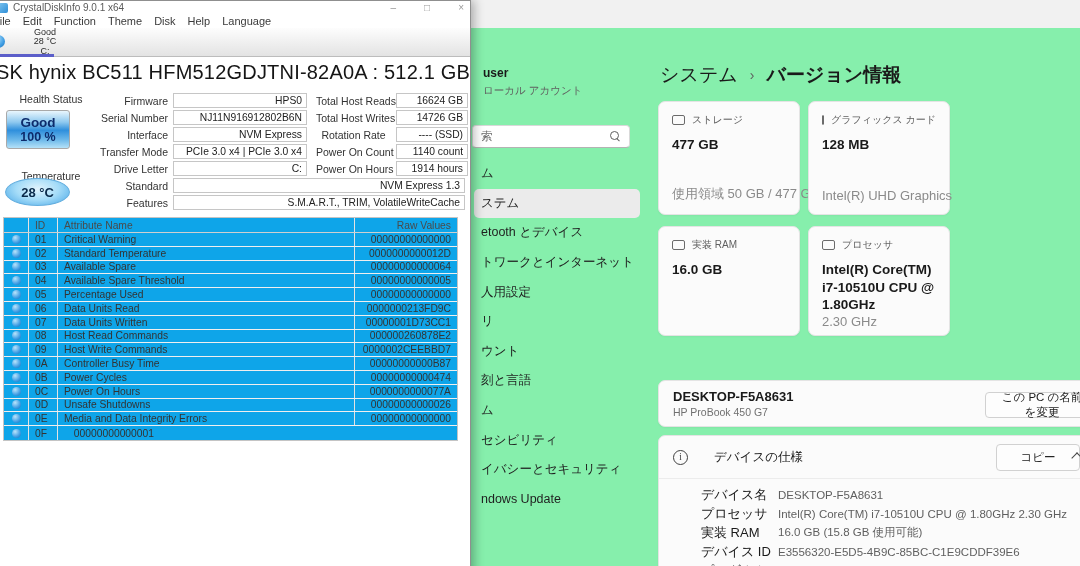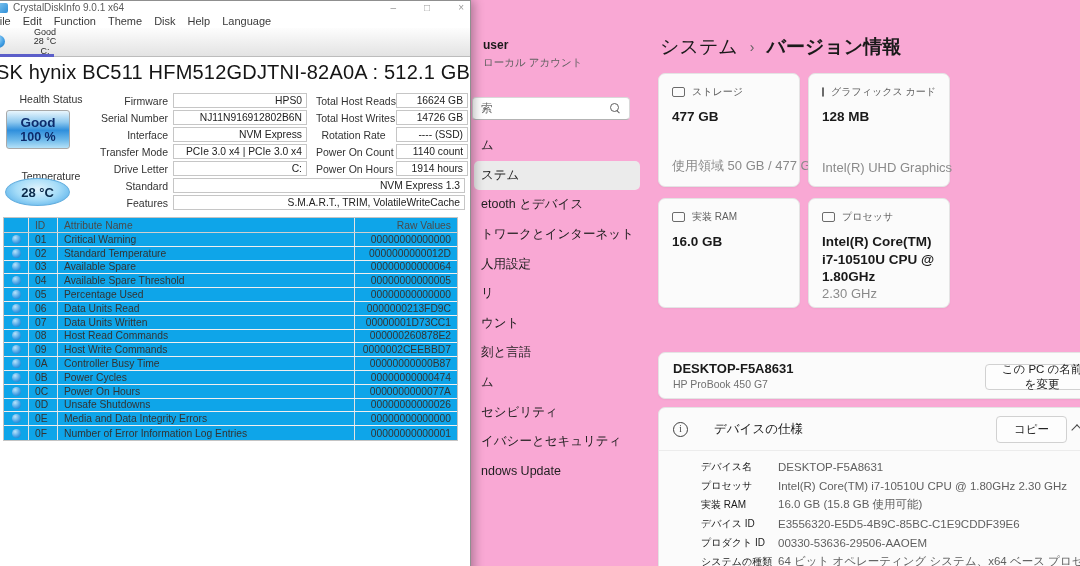--- a/index.html
+++ b/index.html
@@ -1,20 +1,20 @@
 <!DOCTYPE html>
 <html><head>
 <meta charset="utf-8">
 <style>
   * { margin:0; padding:0; box-sizing:border-box; }
   html,body { width:1080px; height:566px; overflow:hidden; }
   body { position:relative; background:#f1f1f1; font-family:"Liberation Sans","DejaVu Sans",sans-serif; color:#1a1a1a; }
 
   
-  .settings { position:absolute; inset:0; background:#f9a8d4; }
+  .settings { position:absolute; inset:0; background:#86efac;margin-top:28px; }
   .acct-name { position:absolute; left:483px; top:38px; font-size:12px; font-weight:bold; }
   .acct-type { position:absolute; left:483px; top:56px; font-size:10.5px; color:#5f5f5f; }
 
   .searchbox { position:absolute; left:472px; top:97px; width:158px; height:23px; background:#ffffff;
     border:1px solid #d9d9d9; border-bottom:1px solid #b3b3b3; border-radius:4px;
     display:flex; align-items:center; padding:0 8px; }
   .search-frag { font-size:11.5px; color:#6b6b6b; }
   .search-icon { margin-left:auto; position:relative; width:11px; height:11px; }
   .search-icon::before { content:""; position:absolute; left:0; top:0; width:7px; height:7px;
     border:1.2px solid #5f5f5f; border-radius:50%; }
@@ -53,26 +53,26 @@
 
   .spec-card { position:absolute; left:658px; top:407px; width:442px; height:200px;
     background:#fbfbfb; border:1px solid #e4e4e4; border-radius:7px 7px 0 0;
     box-shadow:0 1px 2px rgba(0,0,0,.04); }
   .spec-head { position:relative; height:43px; display:flex; align-items:center; padding:0 14px;
     border-bottom:1px solid #ececec; }
   .info-icon { width:15px; height:15px; border:1.1px solid #3f3f3f; border-radius:50%;
     display:flex; align-items:center; justify-content:center; font-size:9.5px; color:#3f3f3f;
     font-family:"Liberation Serif",serif; flex:none; }
   .spec-title { font-size:12.5px; margin-left:26px; }
-  .copy-btn { left:337px; top:8px; width:71px; height:27px; }
+  .copy-btn { left:337px; top:8px; width:84px; height:27px; }
   .chevron-up-icon { position:absolute; left:414px; top:18px; width:8px; height:8px;
     border-left:1.4px solid #454545; border-top:1.4px solid #454545; transform:rotate(45deg); }
   .spec-rows { padding:6px 0 0 42px; }
   .spec-row { height:19px; display:flex; align-items:center; }
-  .spec-label { width:77px; flex:none; font-size:10px; color:#1a1a1a; white-space:nowrap; }
+  .spec-label { width:77px; flex:none; font-size:13px; color:#1a1a1a; white-space:nowrap; }
   .spec-value { font-size:11.5px; color:#5f5f5f; white-space:nowrap; }
 
   
   .cdi { position:absolute; left:-5px; top:0; width:476px; height:580px; background:#ffffff;
     border:1px solid #8f8f8f; box-shadow:3px 0 10px rgba(0,0,0,.30); overflow:hidden; }
   .cdi-titlebar { position:relative; height:13px; display:flex; align-items:center; background:#fff; }
   .app-icon { position:absolute; left:2px; top:2px; width:10px; height:10px; border-radius:2px;
     background:linear-gradient(135deg,#7cc3ee,#2f8fd8); }
   .cdi-title { position:absolute; left:17px; top:1px; font-size:10px; color:#5a5a5a; white-space:nowrap; }
   .win-btns { position:absolute; right:6px; top:0; display:flex; gap:28px; }
@@ -540,19 +540,18 @@
           <span class="tc c-id">0E</span>
           <span class="tc c-name">Media and Data Integrity Errors</span>
           <span class="tc c-raw">00000000000000</span>
         </div>
 
         <div class="trow">
           <span class="tc c-dot">
             <span class="status-dot"></span>
           </span>
           <span class="tc c-id">0F</span>
-          <span class="tc c-name">Number of Error Information Log Entries</span>
           <span class="tc c-raw">00000000000001</span>
         </div>
       </div>
   </div>
 
 </div>
 
 </body></html>

